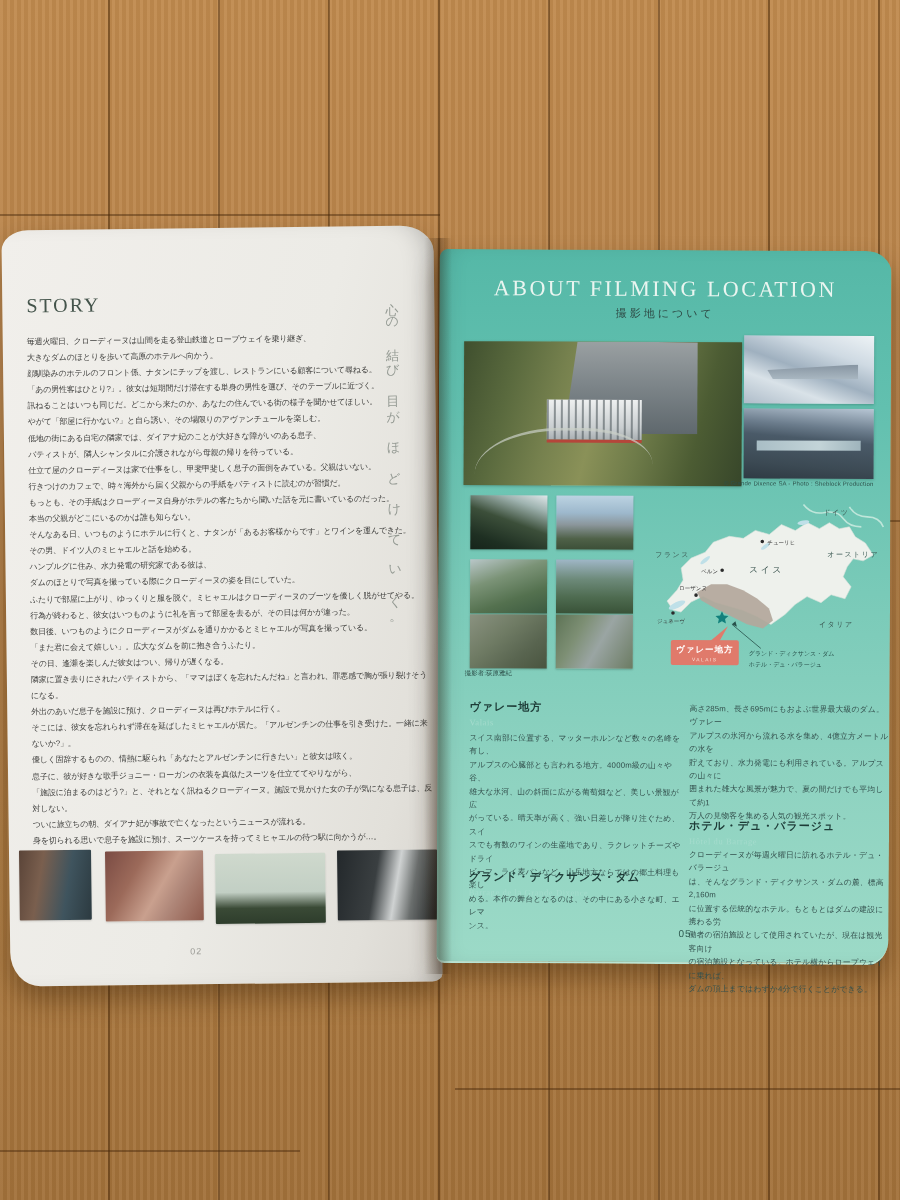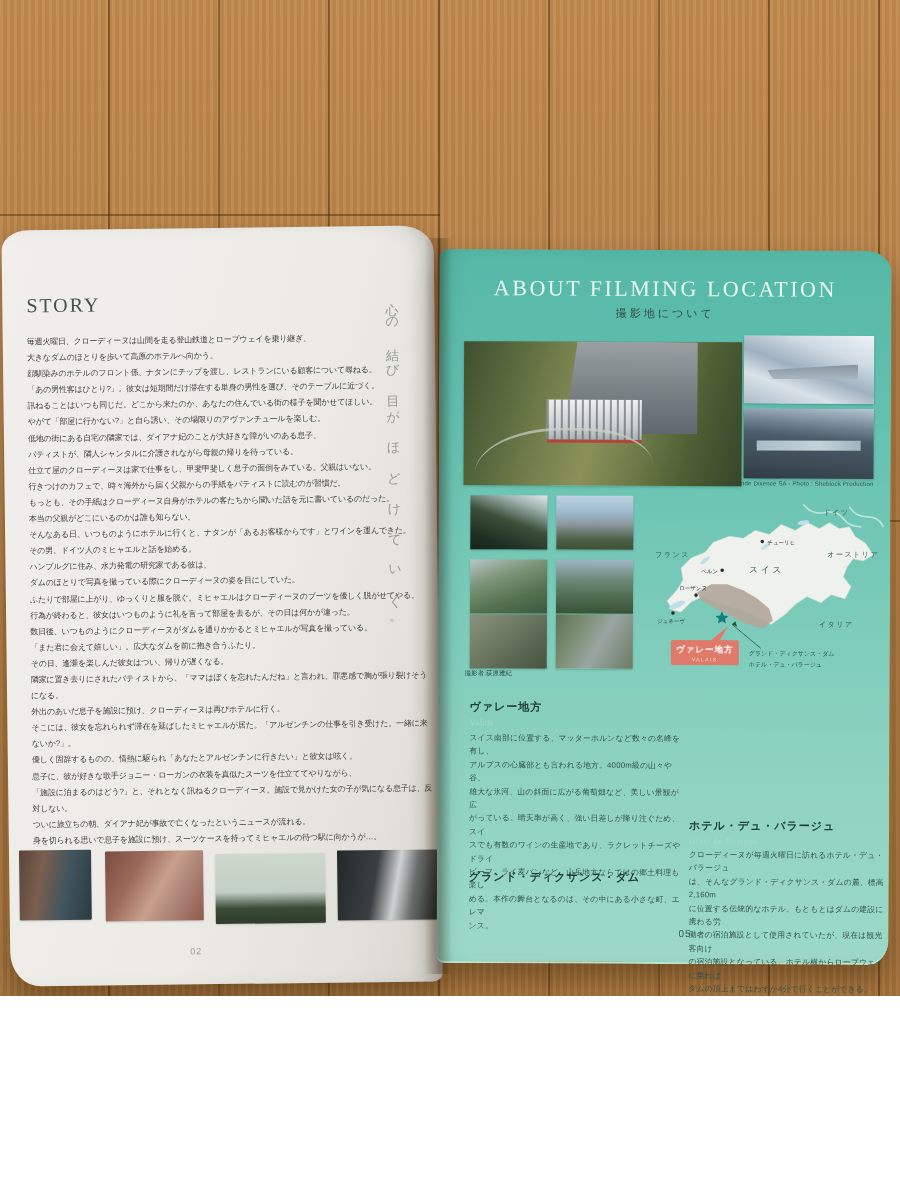--- a/index.html
+++ b/index.html
@@ -1,16 +1,16 @@
 <!DOCTYPE html>
 <html><head>
 <meta charset="utf-8">
 <style>
   html,body{margin:0;padding:0;}
-  #stage{position:relative;width:900px;height:996px;overflow:hidden;
+  #stage{position:relative;width:900px;height:1200px;overflow:hidden;
     background:
       repeating-linear-gradient(90deg, rgba(255,255,255,.05) 0 3px, rgba(0,0,0,.04) 3px 7px),
       repeating-linear-gradient(90deg, rgba(0,0,0,0) 0 108px, rgba(82,48,14,.55) 108px 110px),
       linear-gradient(180deg,#c08a4e 0%,#b8834a 30%,#ad7a40 70%,#a2713a 100%);
     font-family:"Liberation Sans",sans-serif;}
   .seam{position:absolute;height:2px;background:rgba(70,40,12,.45);}
   #seam1{left:0;top:214;width:440px;top:214px;}
   #seam2{left:455px;top:1088px;width:445px;}
   #seam3{left:0;top:1150px;width:300px;}
   #seam4{left:884px;top:520px;width:16px;}
@@ -212,20 +212,25 @@
 アルプスの心臓部とも言われる地方。4000m級の山々や谷、
 雄大な氷河、山の斜面に広がる葡萄畑など、美しい景観が広
 がっている。晴天率が高く、強い日差しが降り注ぐため、スイ
 スでも有数のワインの生産地であり、ラクレットチーズやドライ
 ビーフ、ライ麦パンなど、山岳地方ならではの郷土料理も楽し
 める。本作の舞台となるのは、その中にある小さな町、エレマ
 ンス。</div>
 
     <div class="sec-title" id="dam-title">グランド・ディクサンス・ダム</div>
     <div class="sec-sub" id="dam-sub">Barrage de la Grande Dixence</div>
+    <div class="col-text" id="dam-cont-text">高さ285m、長さ695mにもおよぶ世界最大級のダム。ヴァレー
+アルプスの氷河から流れる水を集め、4億立方メートルの水を
+貯えており、水力発電にも利用されている。アルプスの山々に
+囲まれた雄大な風景が魅力で、夏の間だけでも平均して約1
+万人の見物客を集める人気の観光スポット。</div>
 
     <div class="sec-title" id="hotel-title">ホテル・デュ・バラージュ</div>
     <div class="sec-sub" id="hotel-sub">Hôtel du Barrage</div>
     <div class="col-text" id="hotel-text">クローディーヌが毎週火曜日に訪れるホテル・デュ・バラージュ
 は、そんなグランド・ディクサンス・ダムの麓、標高2,160m
 に位置する伝統的なホテル。もともとはダムの建設に携わる労
 働者の宿泊施設として使用されていたが、現在は観光客向け
 の宿泊施設となっている。ホテル横からロープウェイに乗れば、
 ダムの頂上まではわずか4分で行くことができる。</div>
 

